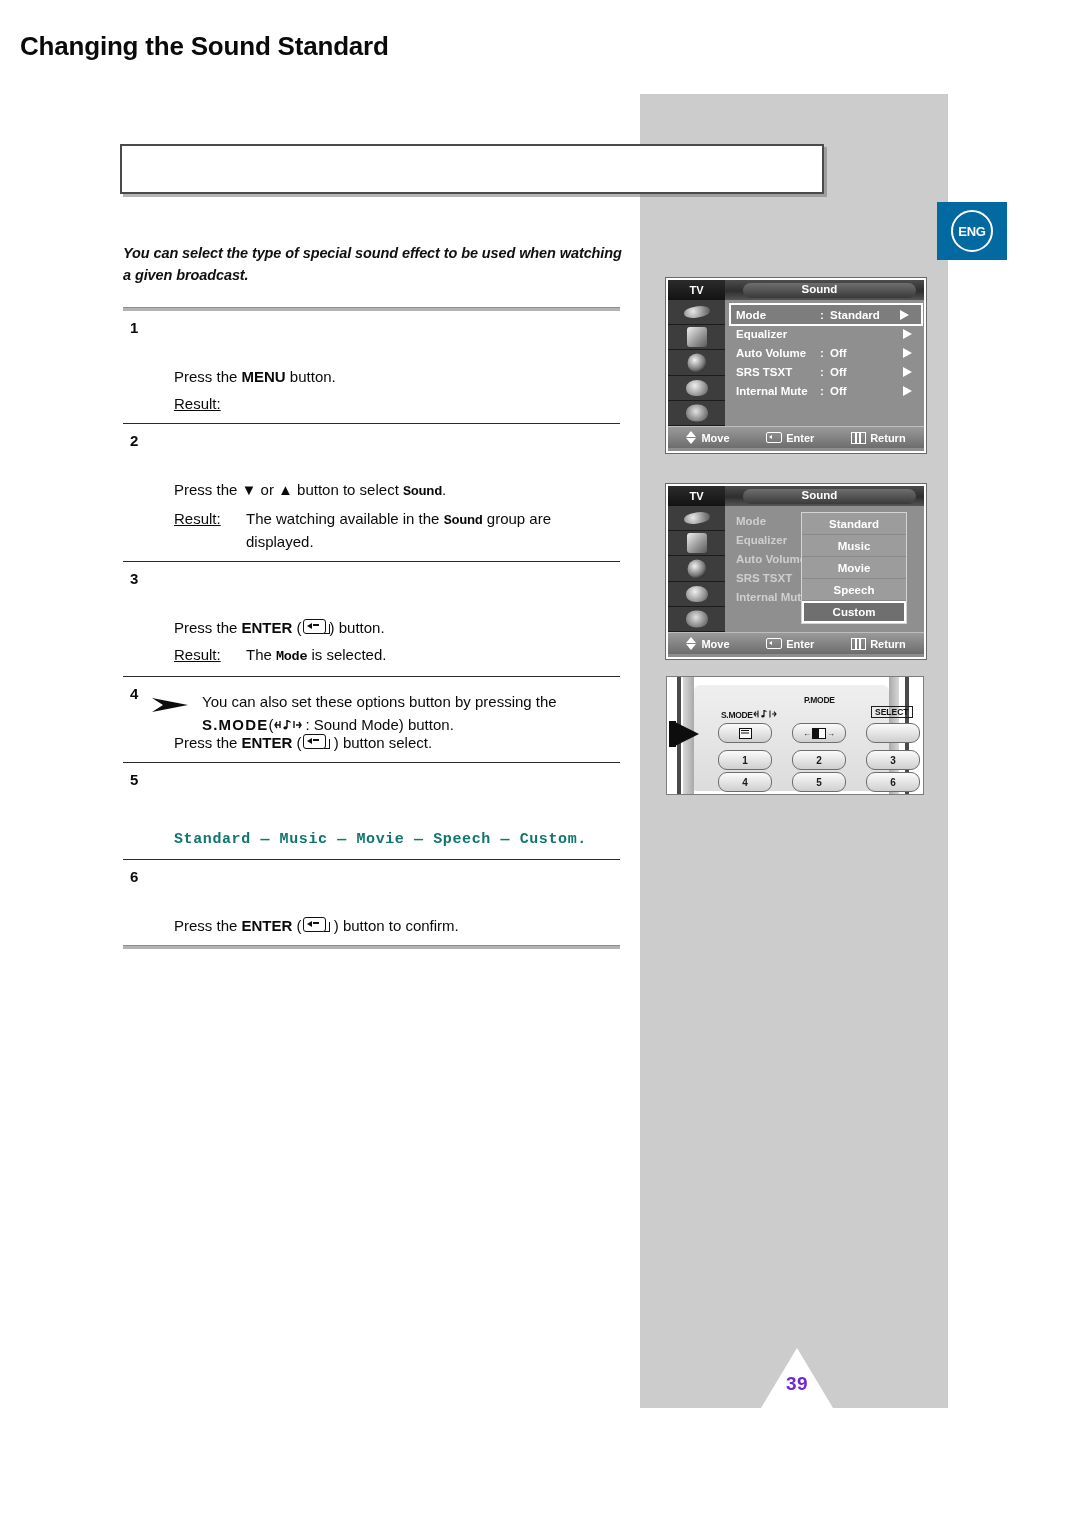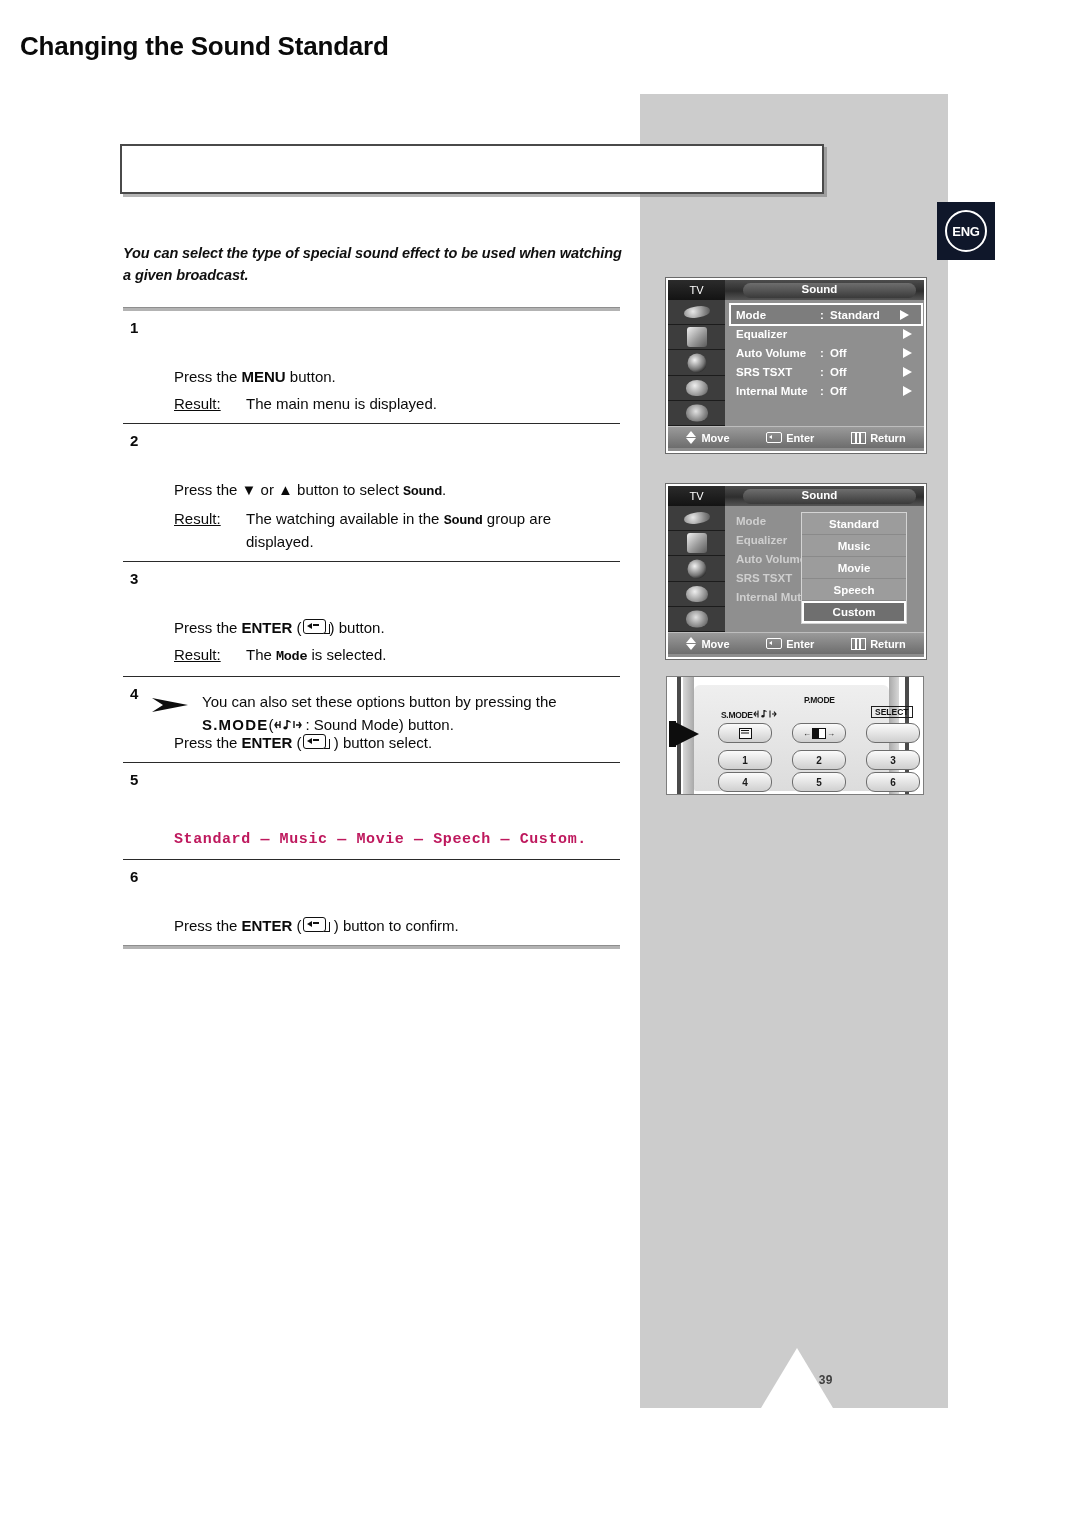--- a/index.html
+++ b/index.html
@@ -14,28 +14,28 @@
   #grey-panel{
     position:absolute;left:640px;top:94px;width:308px;height:1314px;
     background:#cccccc;
   }
   #page-notch{
     position:absolute;left:761px;top:1348px;
     width:0;height:0;border-left:36px solid transparent;
     border-right:36px solid transparent;border-bottom:60px solid #ffffff;
   }
   #page-number{
-    position:absolute;left:761px;top:1373px;width:72px;text-align:right;
-    font-size:12px;font-weight:bold;color:#404040;letter-spacing:.5px;
+    position:absolute;left:761px;top:1373px;width:72px;text-align:center;
+    font-size:19px;font-weight:bold;color:#6d28d9;letter-spacing:.5px;
   }
 
   
   #eng-badge{
-    position:absolute;left:937px;top:202px;width:58px;height:58px;
-    background:#0f172a;
+    position:absolute;left:937px;top:202px;width:70px;height:58px;
+    background:#0369a1;
   }
   #eng-badge .ring{
     position:absolute;left:50%;top:50%;transform:translate(-50%,-50%);
     width:38px;height:38px;border:2px solid #fff;border-radius:50%;
     display:flex;align-items:center;justify-content:center;
   }
   #eng-badge .ring span{
     color:#fff;font-size:13px;font-weight:bold;letter-spacing:-0.3px;
   }
 
@@ -76,21 +76,21 @@
     font-size:15px;color:#0a0a0a;
   }
   .res-text{flex:1 1 auto;font-size:15px;color:#0a0a0a;}
   .mono{
     font-family:"Liberation Mono","DejaVu Sans Mono",monospace;
     font-size:13.5px;font-weight:bold;letter-spacing:-0.3px;
   }
   .order-line{
     font-family:"Liberation Mono","DejaVu Sans Mono",monospace;
     font-size:15px;font-weight:bold;letter-spacing:0.6px;
-    margin-top:11px;color:#be185d;
+    margin-top:11px;color:#0f766e;
   }
   b.kw{font-weight:bold;}
 
   
   .enter-ico{
     display:inline-block;width:21px;height:13px;border:1.6px solid #111;
     border-radius:3px;position:relative;vertical-align:-1px;margin:0 1px;
   }
   .enter-ico::before{
     content:"";position:absolute;left:3px;top:3px;width:0;height:0;
@@ -124,21 +124,21 @@
     position:absolute;background:#8d8d8d;border:2px solid #ffffff;
     box-shadow:0 0 0 1px #6a6a6a;
   }
   .osd-top{
     height:20px;display:flex;align-items:stretch;
     background:linear-gradient(180deg,#4c4c4c 0%,#2e2e2e 55%,#555 100%);
     position:relative;
   }
   .osd-tv{
     width:57px;display:flex;align-items:center;justify-content:center;
-    color:#ffffff;font-size:11px;font-weight:normal;
+    color:#ffffff;font-size:11px;font-weight:bold;
     background:linear-gradient(180deg,#2b2b2b,#131313);
   }
   .osd-title-wrap{flex:1 1 auto;position:relative;}
   .osd-title-pill{
     position:absolute;left:18px;right:8px;top:3px;bottom:2px;
     background:linear-gradient(180deg,#6e6e6e,#3a3a3a);
     border-radius:9px;
   }
   .osd-title{
     position:absolute;left:0;right:10px;top:3px;
@@ -303,21 +303,20 @@
   <div id="steps">
 
     <div class="rule-thick"></div>
 
     <div class="step">
       <div class="step-num">1</div>
       <div class="step-body">
         <div class="step-line"><span>Press the </span><b class="kw">MENU</b><span> button.</span></div>
         <div class="res-row">
           <div class="res-label">Result:</div>
-          <div class="res-text">The main menu is displayed.</div>
         </div>
       </div>
     </div>
 
     <div class="rule-thin"></div>
 
     <div class="step">
       <div class="step-num">2</div>
       <div class="step-body">
         <div class="step-line"><span>Press the ▼ or ▲ button to select </span><span class="mono">Sound</span><span>.</span></div>

